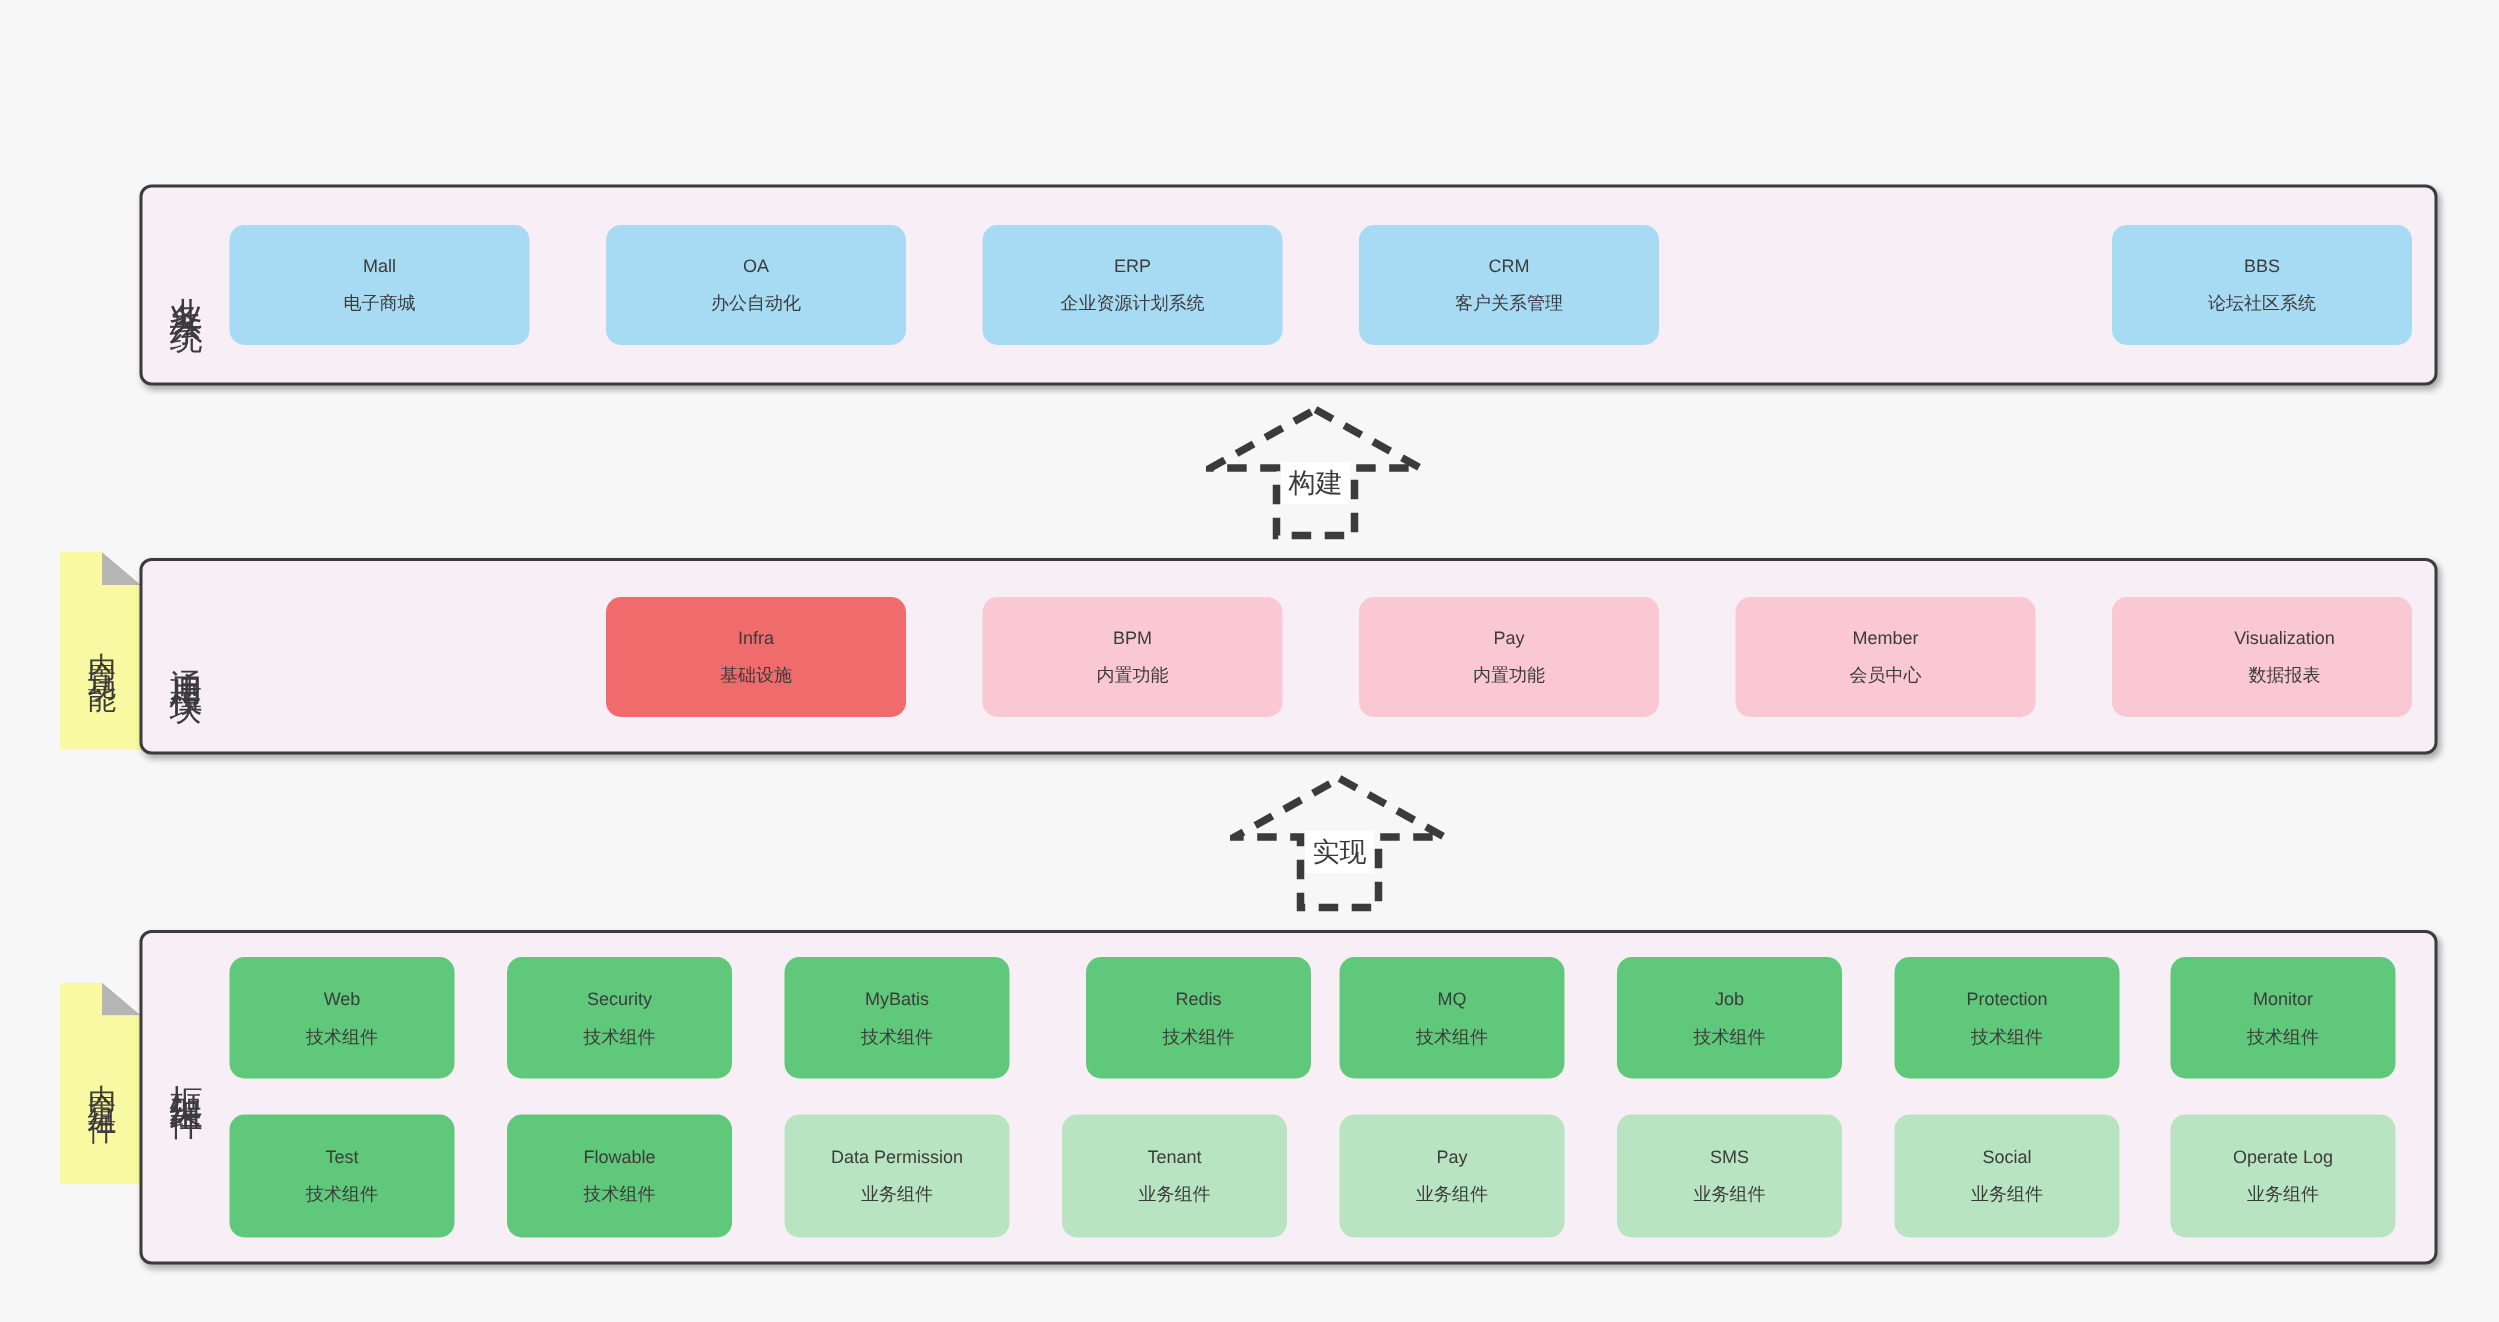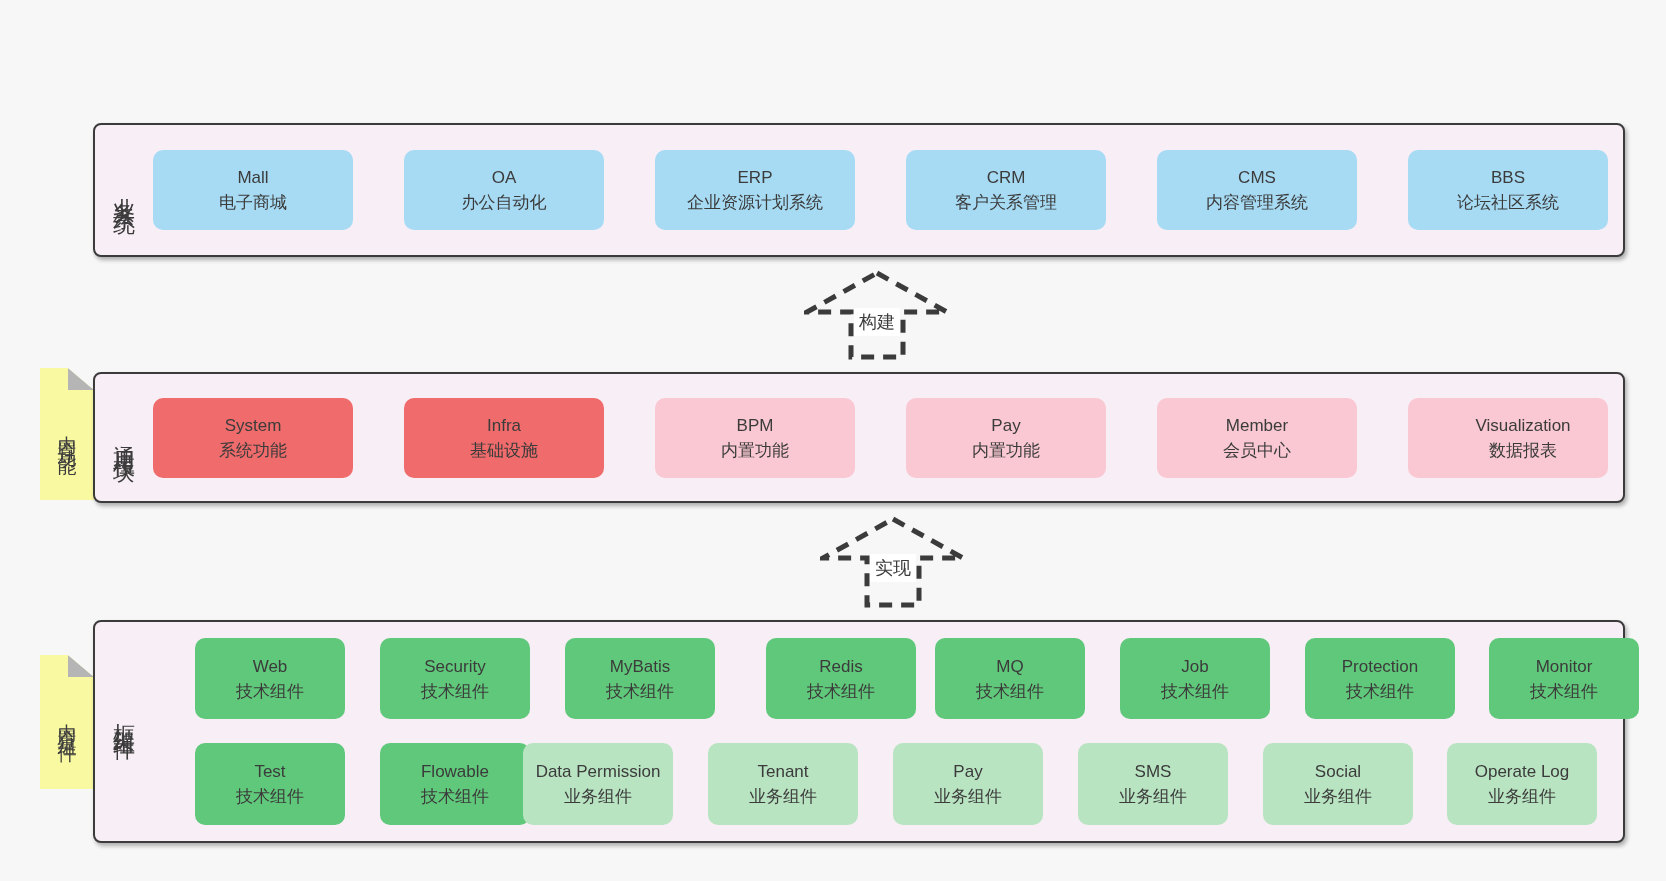--- a/index.html
+++ b/index.html
@@ -15,27 +15,27 @@
     z-index:2;
   }
   .layer-label{
     position:absolute;display:flex;align-items:center;justify-content:center;
     writing-mode:vertical-rl;text-orientation:upright;
     font-size:22px;letter-spacing:5px;color:#3b3b3b;z-index:3;
   }
   .box{
     position:absolute;border-radius:10px;display:flex;flex-direction:column;
     align-items:center;justify-content:center;text-align:center;
-    font-size:17px;line-height:25px;color:#3b3b3b;z-index:3;padding:0 10px;
+    font-size:12px;line-height:25px;color:#3b3b3b;z-index:3;padding:0 10px;
     box-sizing:border-box;
   }
   .blue{background:#a7dbf4;}
   .red{background:#f06b6b;}
   .pink{background:#f9c8d3;}
-  .green{background:#60c87a;margin-left:42px;}
+  .green{background:#60c87a;}
   .lgreen{background:#b9e4c2;}
   .tag{
     position:absolute;left:40px;width:54px;background:#f9f9a1;
     clip-path:polygon(0 0, calc(100% - 26px) 0, 100% 22px, 100% 100%, 0 100%);
     filter:drop-shadow(2px 2px 2px rgba(0,0,0,.30));
     display:flex;align-items:center;justify-content:center;z-index:1;
   }
   .tag-text{
     writing-mode:vertical-rl;text-orientation:upright;
     font-size:19px;letter-spacing:7px;color:#3b3b3b;
@@ -70,47 +70,39 @@
     <div>办公自动化</div>
   </div>
   <div class="box blue" style="left:655px;top:150px;width:200px;height:80px;">
     <div>ERP</div>
     <div>企业资源计划系统</div>
   </div>
   <div class="box blue" style="left:906px;top:150px;width:200px;height:80px;">
     <div>CRM</div>
     <div>客户关系管理</div>
   </div>
-  <div class="box blue" style="left:1157px;top:150px;width:200px;height:80px;">
-    <div>CMS</div>
-    <div>内容管理系统</div>
-  </div>
   <div class="box blue" style="left:1408px;top:150px;width:200px;height:80px;">
     <div>BBS</div>
     <div>论坛社区系统</div>
   </div>
 
   <div class="arrow" style="left:804px;top:270px;">
     <svg width="146" height="90" viewBox="0 0 146 90">
       <path d="M73,3 L143,42 L99,42 L99,87 L47,87 L47,42 L3,42 Z" fill="none" stroke="#3b3b3b" stroke-width="5" stroke-dasharray="13 9"></path>
     </svg>
   </div>
   <div class="arrow-label" style="left:877px;top:322px;">构建</div>
 
   <div class="tag" style="top:368px;height:132px;">
     <div class="fold"></div>
     <div class="tag-text">内置功能</div>
   </div>
   <div class="layer" style="top:372px;height:127px;"></div>
   <div class="layer-label" style="left:95px;top:372px;width:58px;height:131px;">通用模块</div>
 
-  <div class="box red" style="left:153px;top:398px;width:200px;height:80px;">
-    <div>System</div>
-    <div>系统功能</div>
-  </div>
   <div class="box red" style="left:404px;top:398px;width:200px;height:80px;">
     <div>Infra</div>
     <div>基础设施</div>
   </div>
   <div class="box pink" style="left:655px;top:398px;width:200px;height:80px;">
     <div>BPM</div>
     <div>内置功能</div>
   </div>
   <div class="box pink" style="left:906px;top:398px;width:200px;height:80px;">
     <div>Pay</div>

